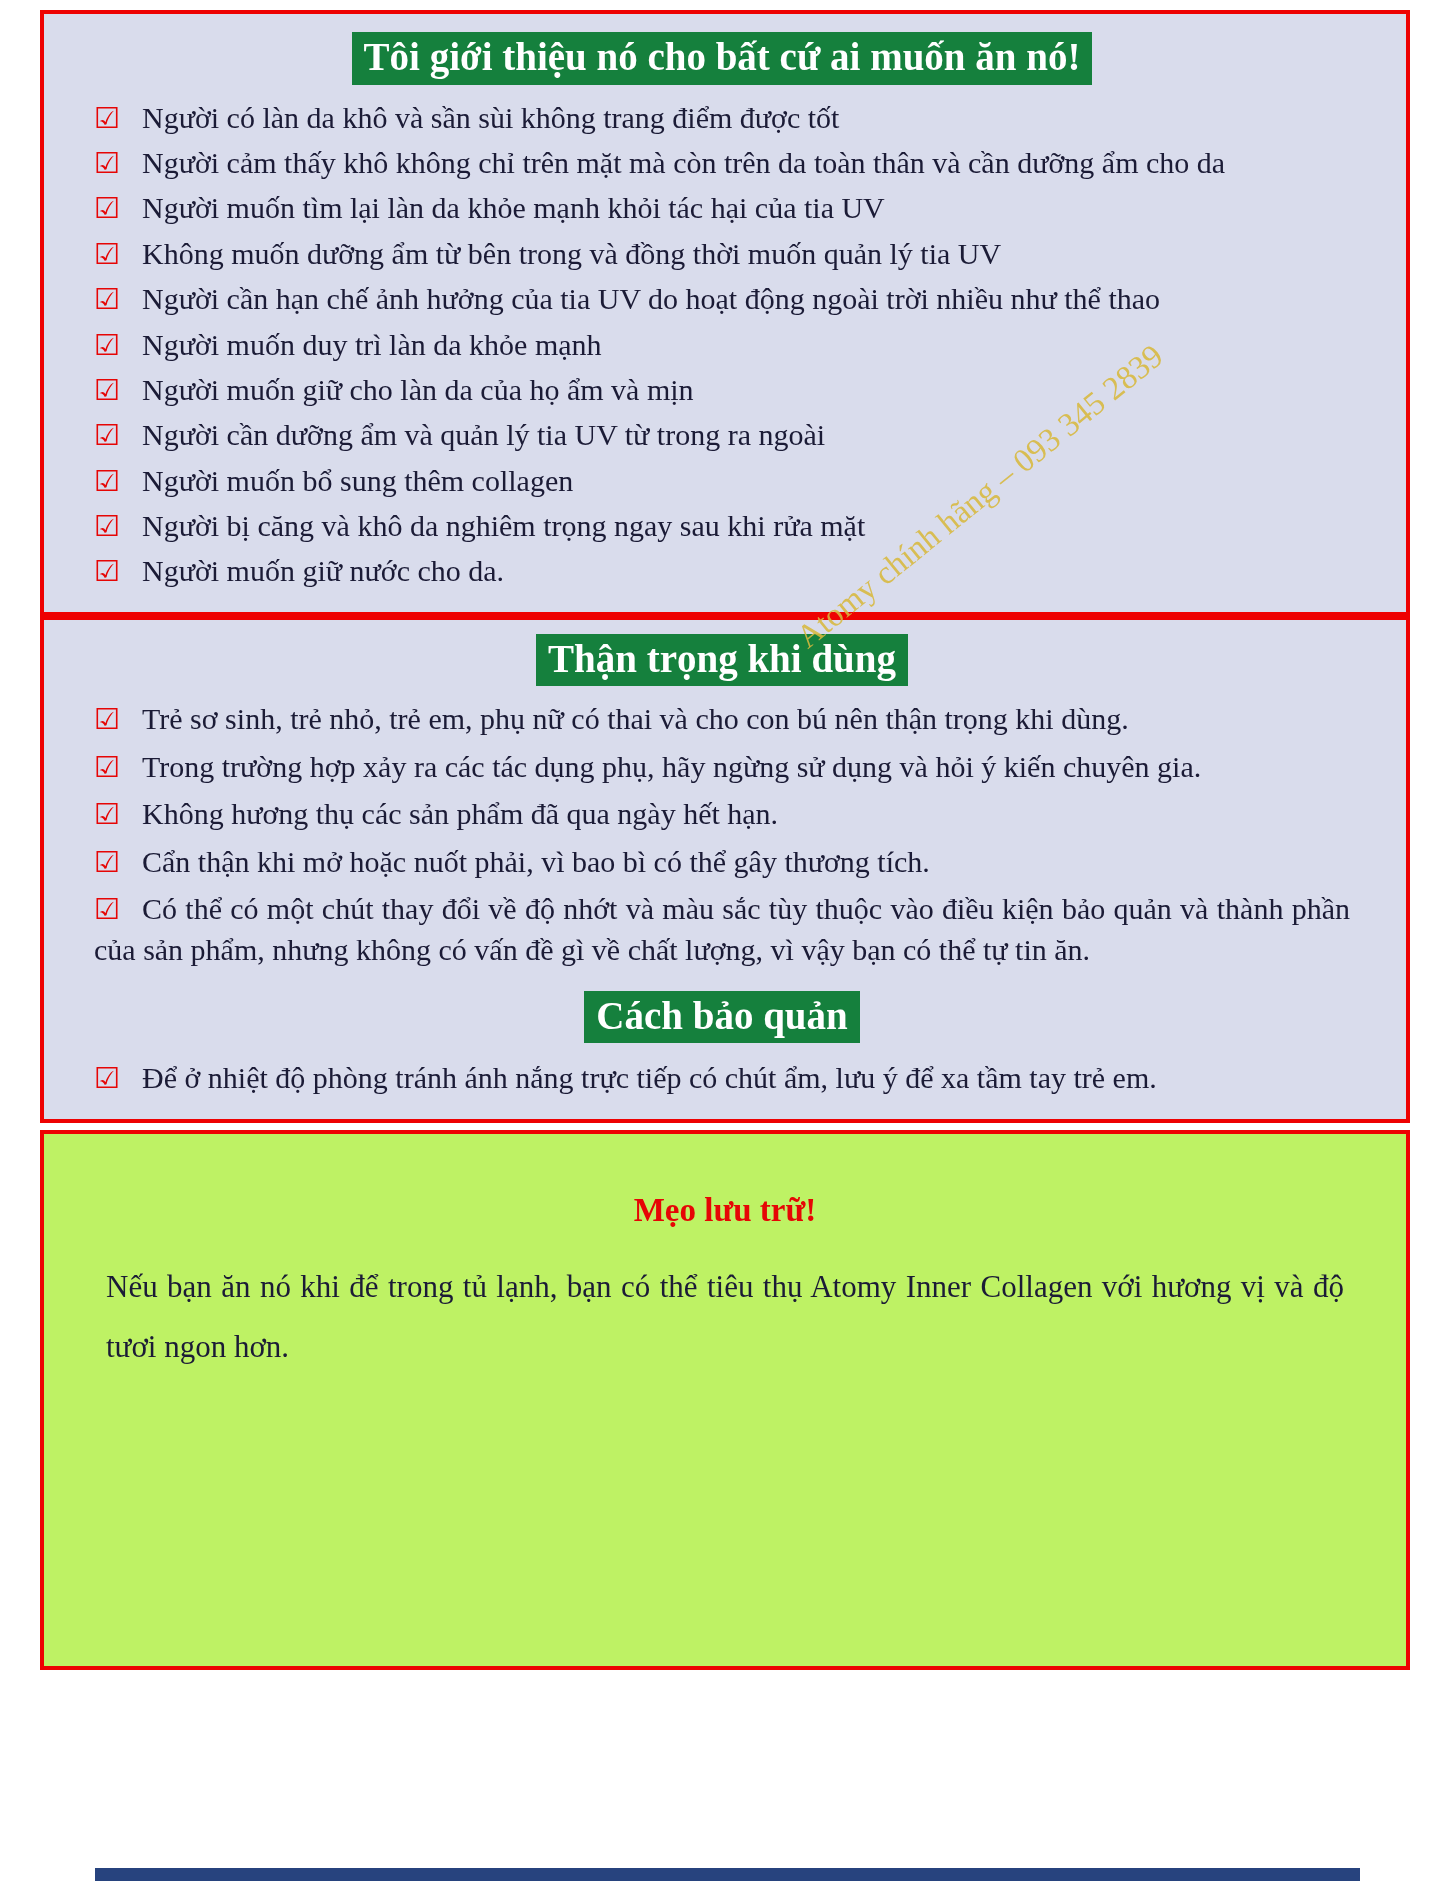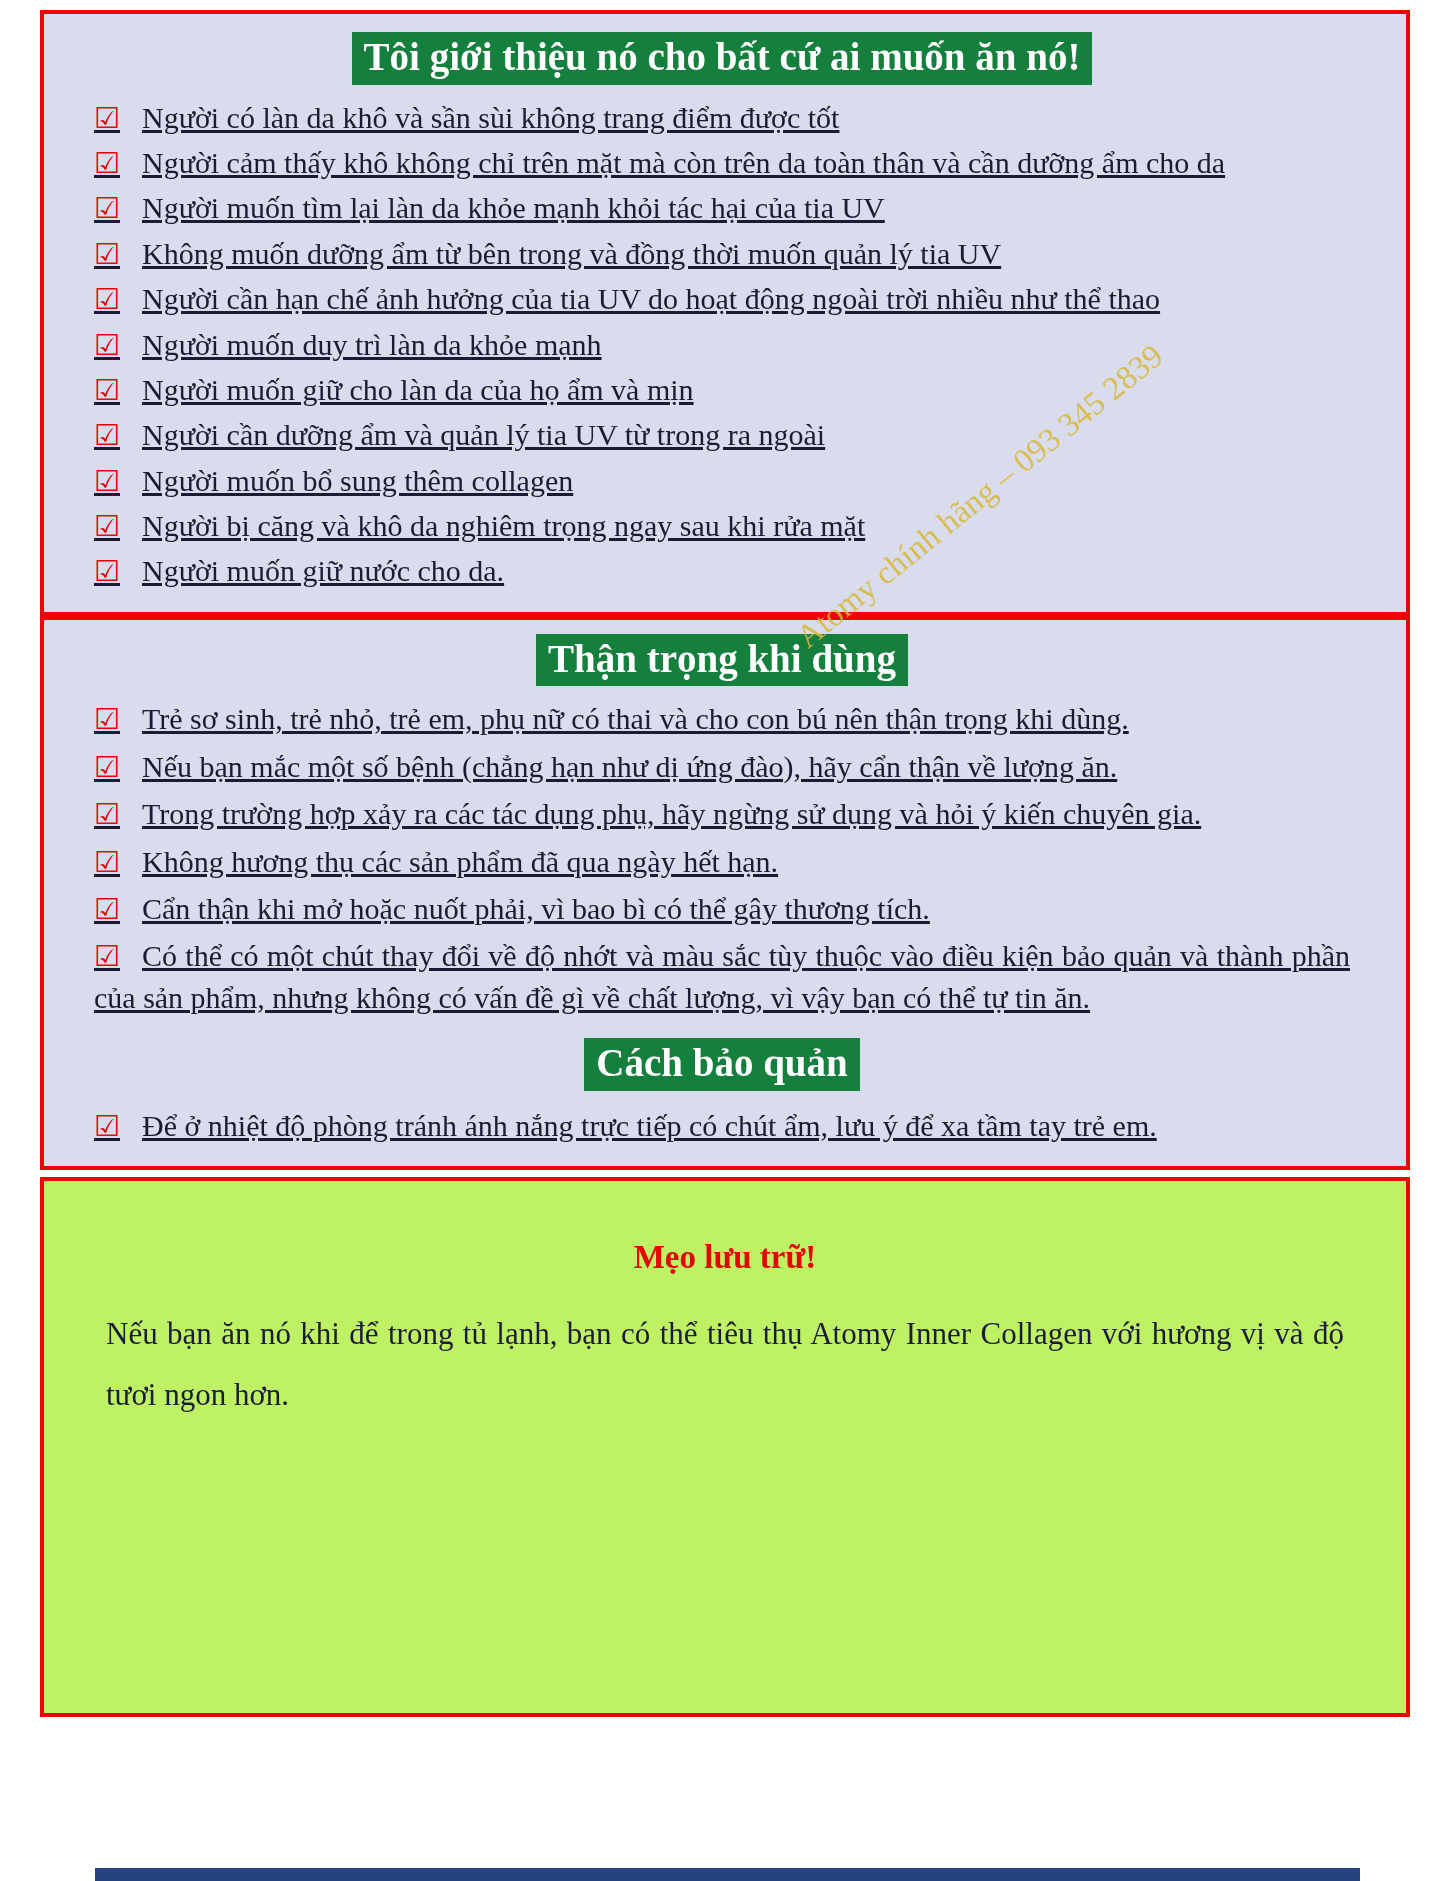--- a/index.html
+++ b/index.html
@@ -26,21 +26,20 @@
   .red-hl {
     display: inline-block;
     background: #15803d; color: #ffffff;
     font-weight: bold; font-size: 39px; line-height: 1.22;
     padding: 1px 12px 4px;
   }
   .item {
     font-size: 30px; line-height: 1.38;
     text-align: justify;
     margin: 4px 0;
-    text-decoration: underline;
   }
   .check {
     color: #e60505;
     font-family: "DejaVu Sans", sans-serif;
     font-weight: bold; font-size: 29px;
     margin-right: 22px;
   }
   .caution .item { margin: 6px 0; }
   .storage-title-line { margin: 20px 0 14px; }
 
@@ -105,21 +104,20 @@
   </section>
 
   <section class="panel lavender caution" id="sec-caution">
     <div class="title-line">
       <span class="red-hl">Thận trọng khi dùng</span>
     </div>
     <div class="list">
 
         <div class="item"><span class="check">☑</span><span class="item-text">Trẻ sơ sinh, trẻ nhỏ, trẻ em, phụ nữ có thai và cho con bú nên thận trọng khi dùng.</span></div>
 
-        <div class="item"><span class="check">☑</span><span class="item-text">Nếu bạn mắc một số bệnh (chẳng hạn như dị ứng đào), hãy cẩn thận về lượng ăn.</span></div>
 
         <div class="item"><span class="check">☑</span><span class="item-text">Trong trường hợp xảy ra các tác dụng phụ, hãy ngừng sử dụng và hỏi ý kiến chuyên gia.</span></div>
 
         <div class="item"><span class="check">☑</span><span class="item-text">Không hương thụ các sản phẩm đã qua ngày hết hạn.</span></div>
 
         <div class="item"><span class="check">☑</span><span class="item-text">Cẩn thận khi mở hoặc nuốt phải, vì bao bì có thể gây thương tích.</span></div>
 
         <div class="item"><span class="check">☑</span><span class="item-text">Có thể có một chút thay đổi về độ nhớt và màu sắc tùy thuộc vào điều kiện bảo quản và thành phần của sản phẩm, nhưng không có vấn đề gì về chất lượng, vì vậy bạn có thể tự tin ăn.</span></div>
       </div>
     <div class="title-line storage-title-line">

